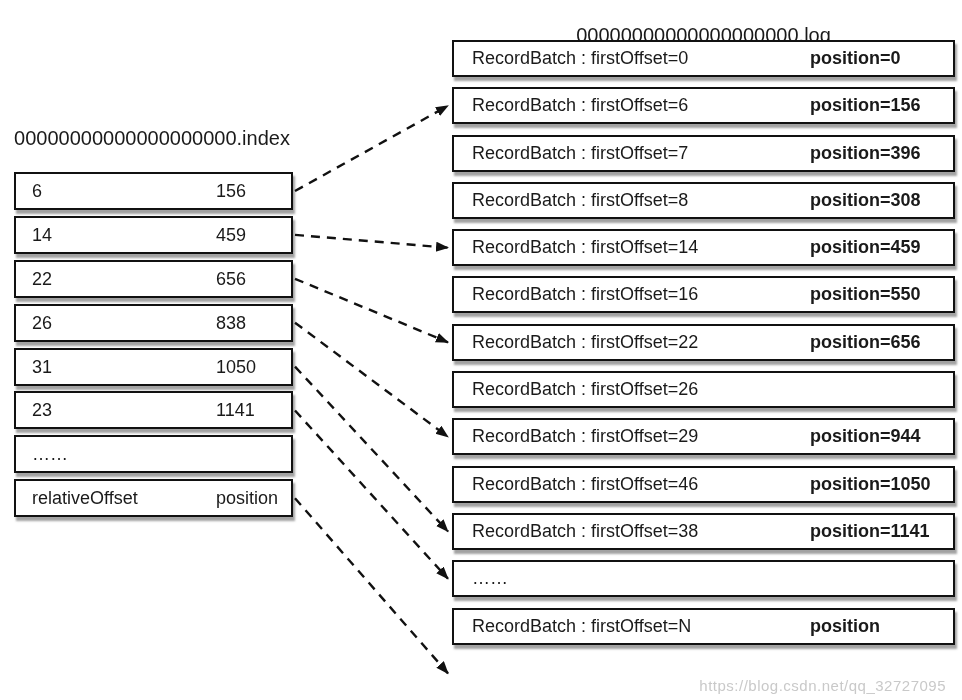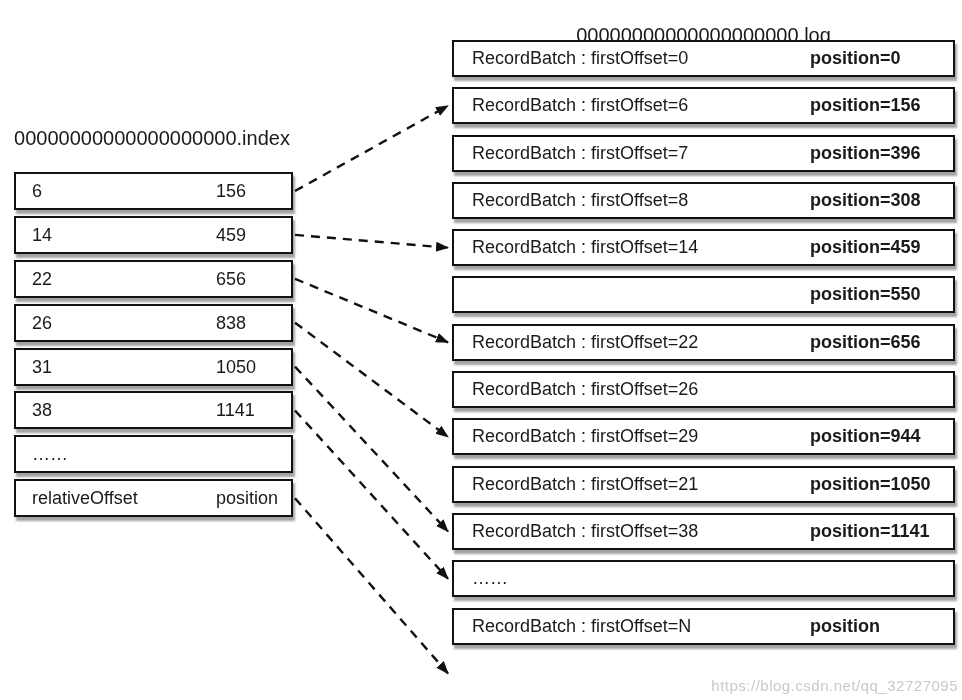--- a/index.html
+++ b/index.html
@@ -53,21 +53,21 @@
   .log-row .lbl{position:absolute;left:18px;}
   .log-row .pos{position:absolute;left:356px;font-weight:bold;}
 
   #arrows{
     position:absolute;left:0;top:0;width:962px;height:700px;
     pointer-events:none;
   }
 
   .watermark{
     position:absolute;
-    right:4px;top:677px;
+    right:16px;top:677px;
     font-size:15px;
     color:var(--watermark);
     letter-spacing:0.5px;
     z-index:5;
     white-space:nowrap;
   }
 </style>
 </head>
 <body>
 
@@ -97,21 +97,21 @@
     <span class="c1">26</span>
     <span class="c2">838</span>
   </div>
 
   <div class="box index-row">
     <span class="c1">31</span>
     <span class="c2">1050</span>
   </div>
 
   <div class="box index-row">
-    <span class="c1">38</span>
+    <span class="c1">23</span>
     <span class="c2">1141</span>
   </div>
 
   <div class="box index-row">
     <span class="c1">……</span>
     <span class="c2"></span>
   </div>
 
   <div class="box index-row">
     <span class="c1">relativeOffset</span>
@@ -139,40 +139,41 @@
     <span class="lbl">RecordBatch : firstOffset=8</span>
     <span class="pos">position=308</span>
   </div>
 
   <div class="box log-row">
     <span class="lbl">RecordBatch : firstOffset=14</span>
     <span class="pos">position=459</span>
   </div>
 
   <div class="box log-row">
+    <span class="lbl">RecordBatch : firstOffset=16</span>
     <span class="pos">position=550</span>
   </div>
 
   <div class="box log-row">
     <span class="lbl">RecordBatch : firstOffset=22</span>
     <span class="pos">position=656</span>
   </div>
 
 
   <div class="box log-row">
     <span class="lbl">RecordBatch : firstOffset=26</span>
   </div>
 
   <div class="box log-row">
     <span class="lbl">RecordBatch : firstOffset=29</span>
     <span class="pos">position=944</span>
   </div>
 
   <div class="box log-row">
-    <span class="lbl">RecordBatch : firstOffset=21</span>
+    <span class="lbl">RecordBatch : firstOffset=46</span>
     <span class="pos">position=1050</span>
   </div>
 
   <div class="box log-row">
     <span class="lbl">RecordBatch : firstOffset=38</span>
     <span class="pos">position=1141</span>
   </div>
 
   <div class="box log-row">
     <span class="lbl">……</span>

